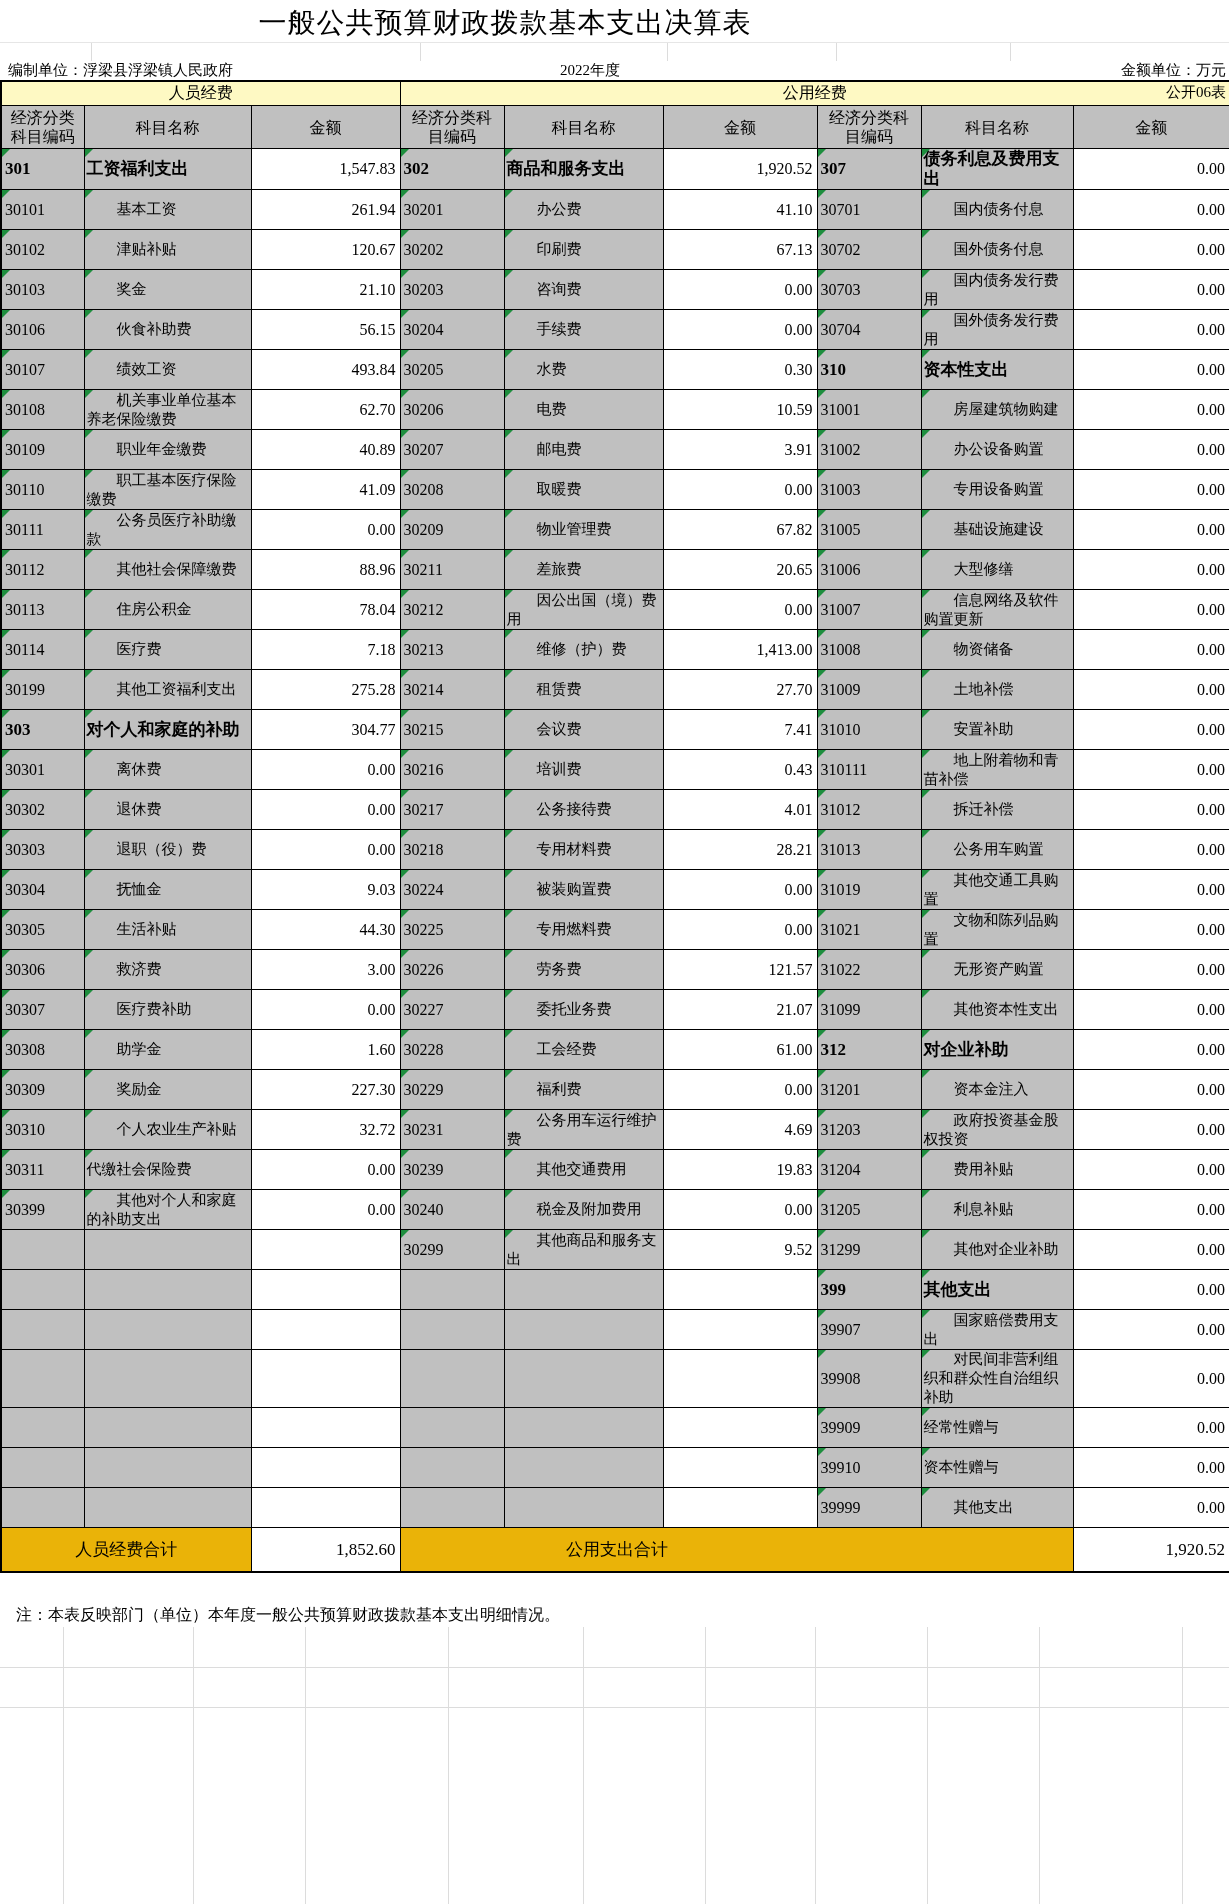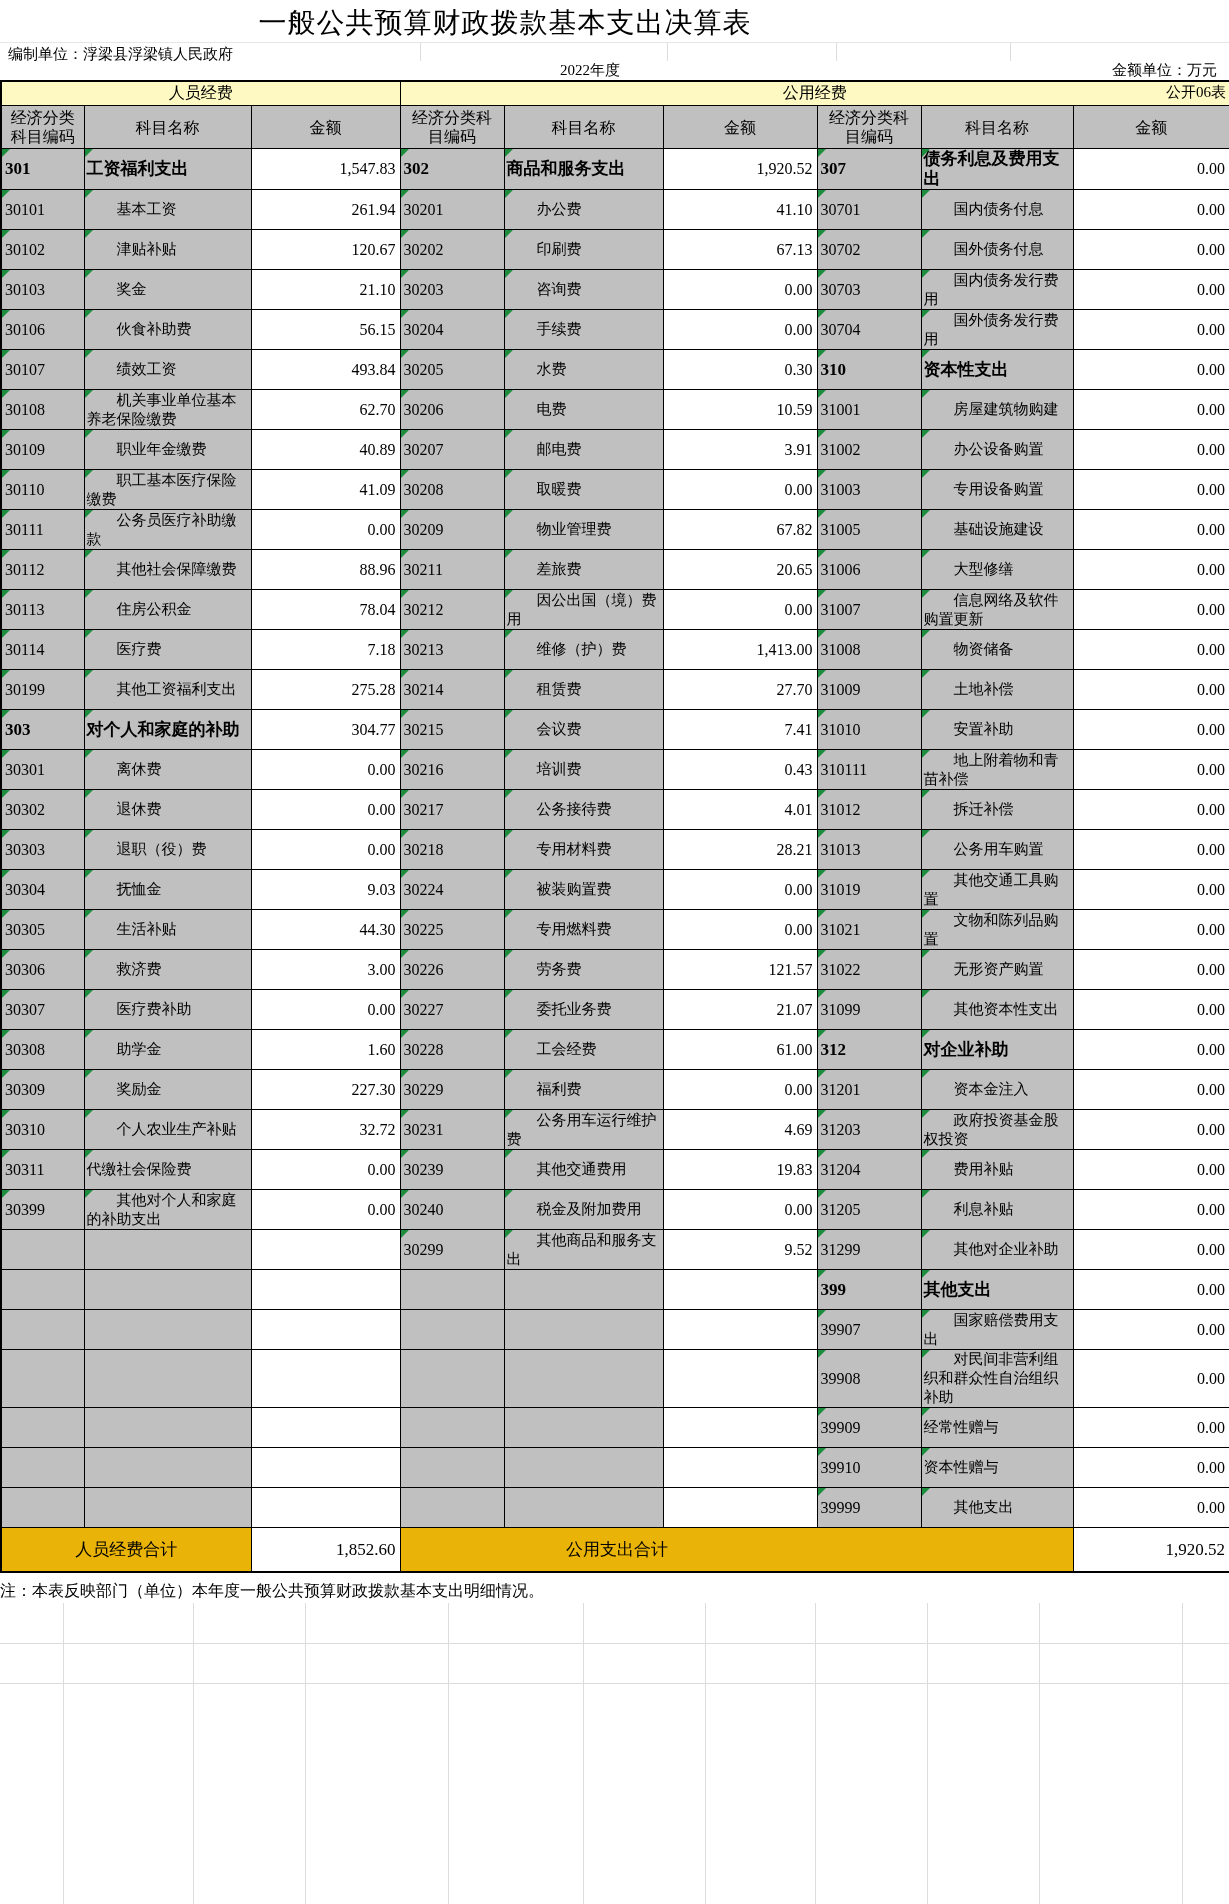--- a/index.html
+++ b/index.html
@@ -6,44 +6,44 @@
   body{
     width:1229px;height:1904px;background:#ffffff;color:#000;
     font-family:"Liberation Serif","DejaVu Serif",serif;
     overflow:hidden;
   }
   .title-band{height:38px;padding-top:4px;}
   .title{width:1010px;text-align:center;font-size:28px;font-weight:normal;letter-spacing:1px;}
   .sheet-band{height:18px;position:relative;border-top:1px solid #e6e6e6;}
   .sheet-label{position:absolute;right:3px;top:0px;font-size:15px;margin-top:40px;}
   .info-band{height:19px;position:relative;font-size:15px;}
-  .org{position:absolute;left:8px;bottom:16px;}
+  .org{position:absolute;left:8px;bottom:0;}
   .year{position:absolute;left:500px;width:180px;text-align:center;bottom:0;}
-  .unit{position:absolute;right:12px;bottom:0;}
+  .unit{position:absolute;right:3px;bottom:0;}
   .vline{position:absolute;top:0;bottom:0;width:1px;background:#dcdcdc;}
   .hline{position:absolute;left:0;right:0;height:1px;background:#dcdcdc;}
 
   table{border-collapse:collapse;table-layout:fixed;width:1229px;border:2px solid #000;}
   td{border:1px solid #000;overflow:hidden;vertical-align:middle;}
   .gh td{height:21px;text-align:center;font-size:16px;background:#fef9c3;}
   .ch td{height:42px;text-align:center;font-size:16px;background:#c0c0c0;line-height:19px;padding:0 8px;}
   tbody tr{height:40px;}
   .cd{background:#c0c0c0;font-size:16px;padding-left:3px;position:relative;}
   .nm{background:#c0c0c0;font-size:15px;line-height:19px;padding:0 2px;position:relative;}
   .nm.ind{text-indent:30px;}
   .am{background:#fff;text-align:right;padding-right:4px;font-size:16px;}
   .b{font-weight:bold;font-size:17px;}
   .nm.b{line-height:20px;}
   .tri-icon{position:absolute;top:0;left:0;width:0;height:0;
     border-top:8px solid #1e8e3e;border-right:8px solid transparent;}
   .totals td{height:41px;}
   .tlabel{background:#eab308;text-align:center;font-size:17px;}
   .tlabel.public{padding-right:240px;}
   .tamt{background:#fff;text-align:right;padding-right:4px;font-size:17px;}
-  .note-band{padding:8px 0 0 0;font-size:16px;height:22px;}
+  .note-band{padding:8px 0 0 16px;font-size:16px;height:22px;margin-top:24px;}
   .bottom-grid{position:relative;height:320px;}
 </style>
 </head>
 <body>
 
 <div class="title-band">
   <div class="title">一般公共预算财政拨款基本支出决算表</div>
 </div>
 
 <div class="sheet-band">

